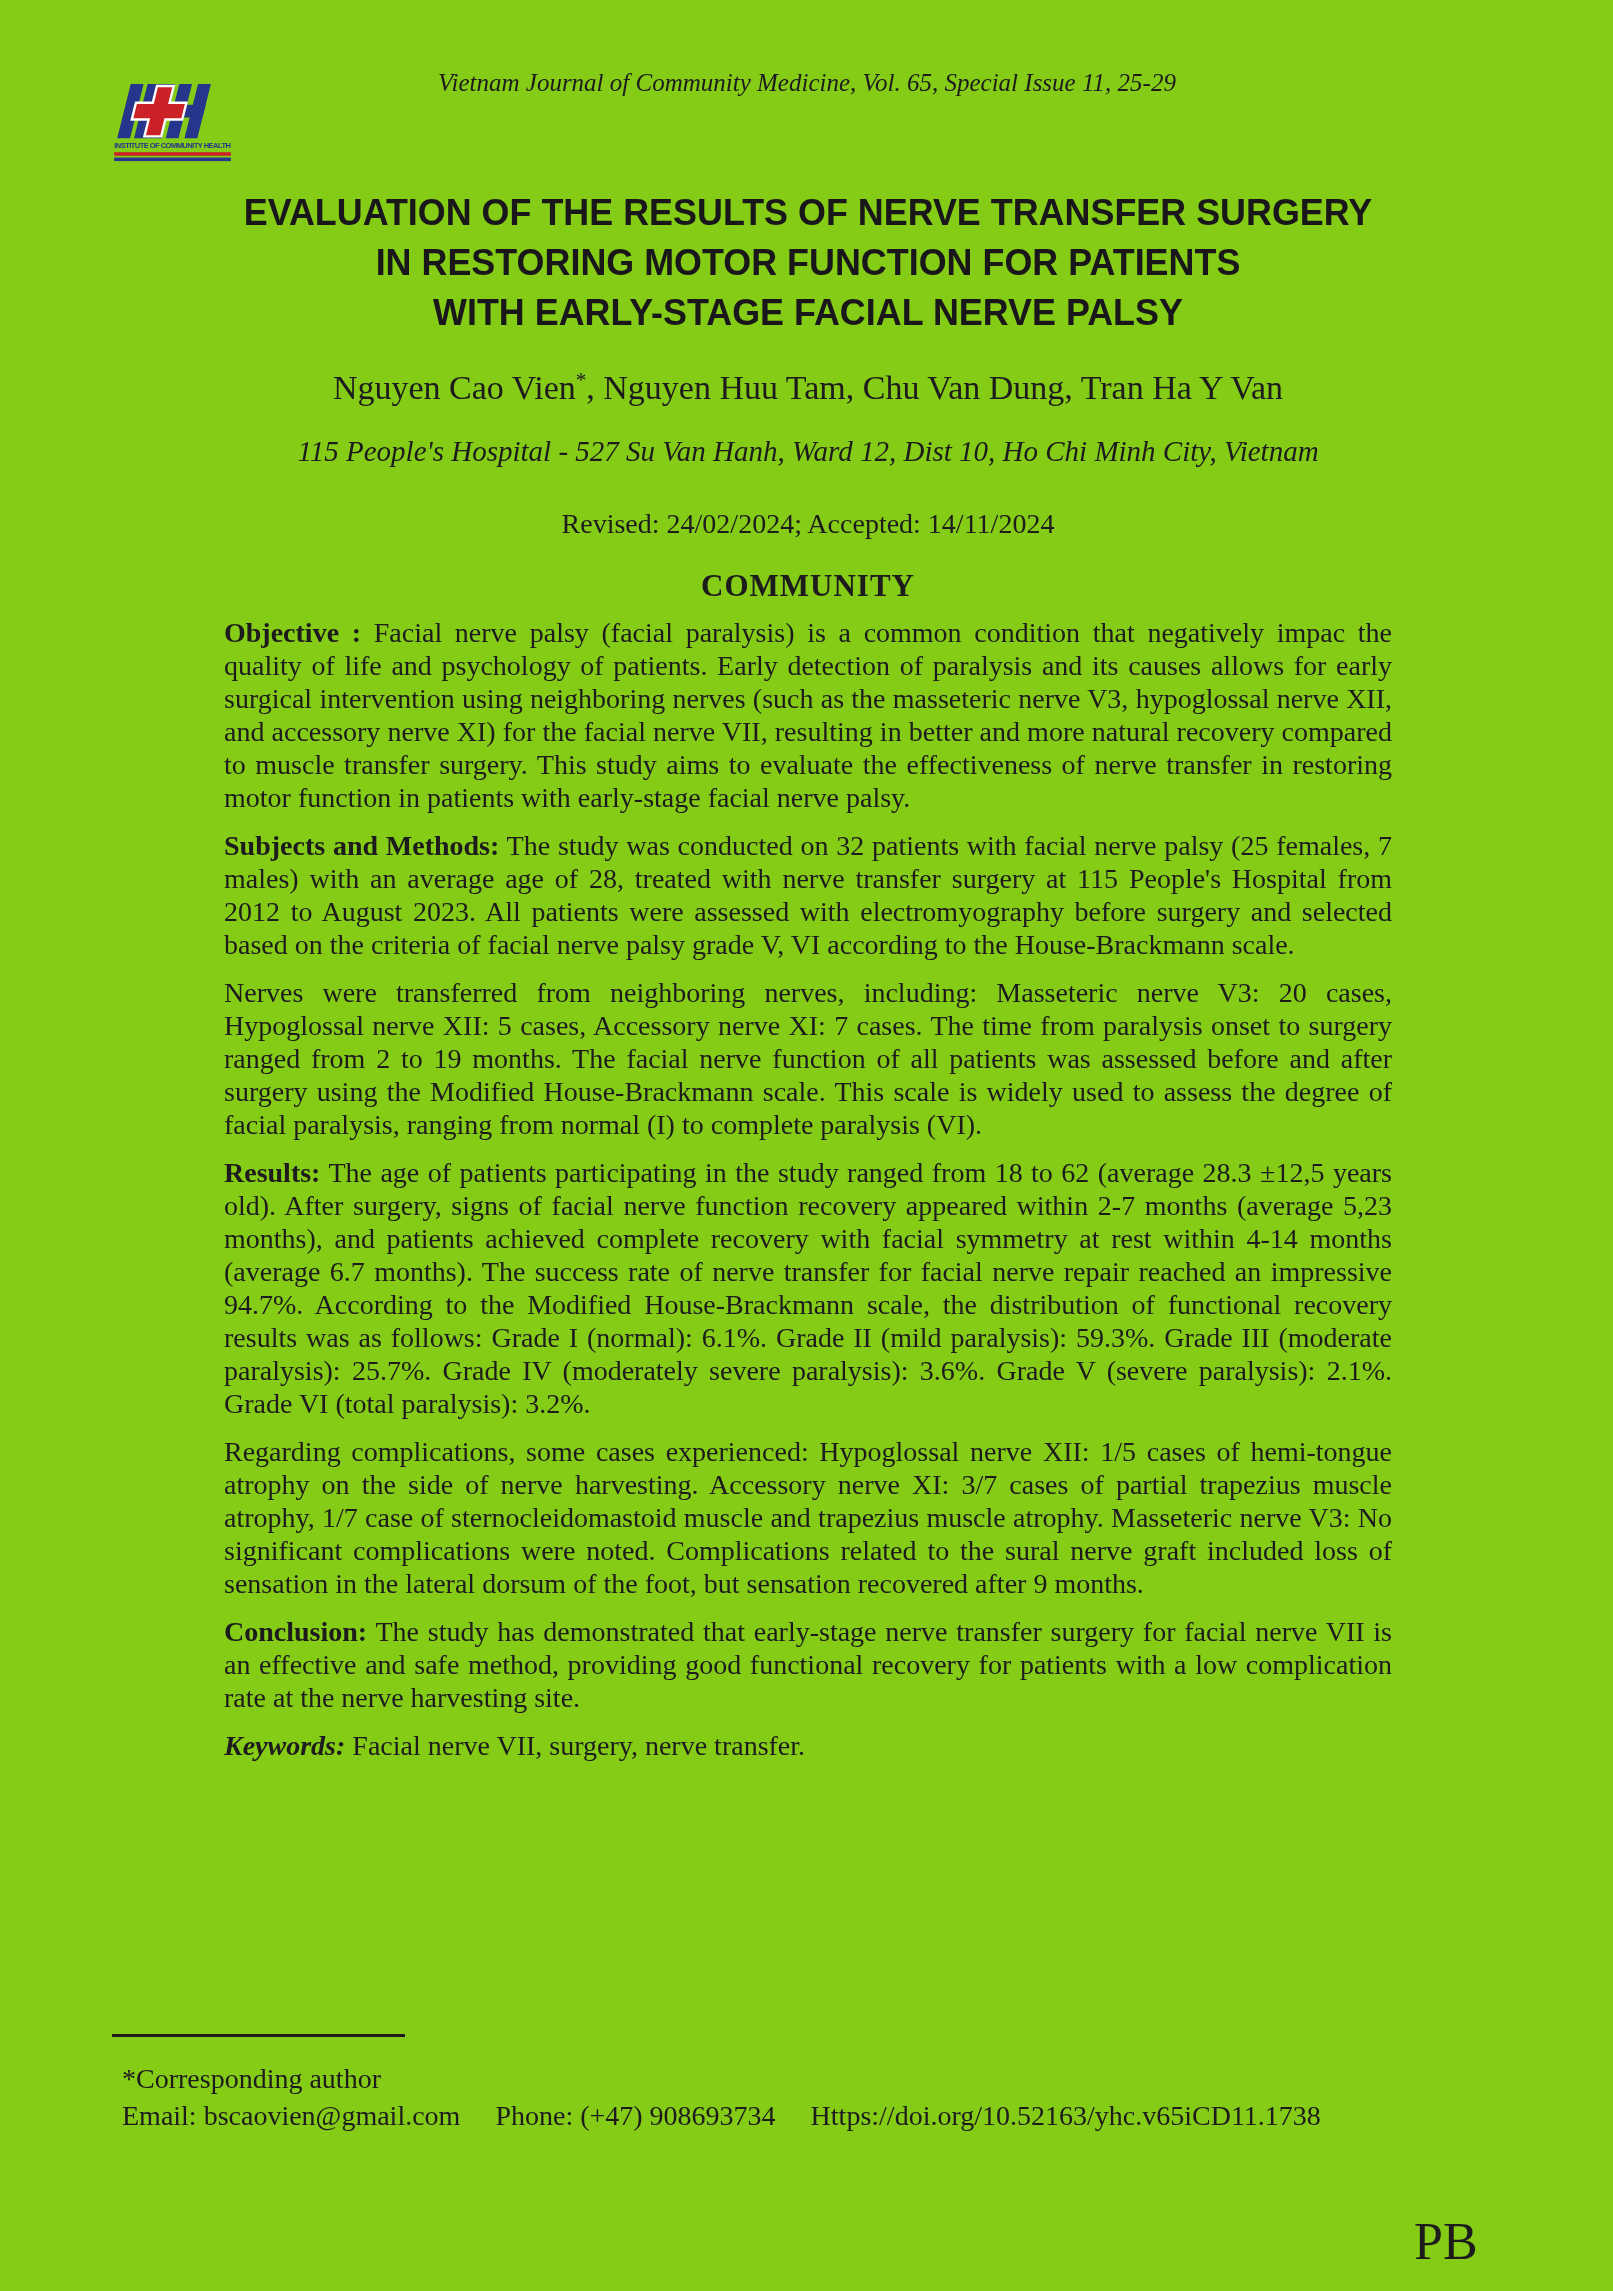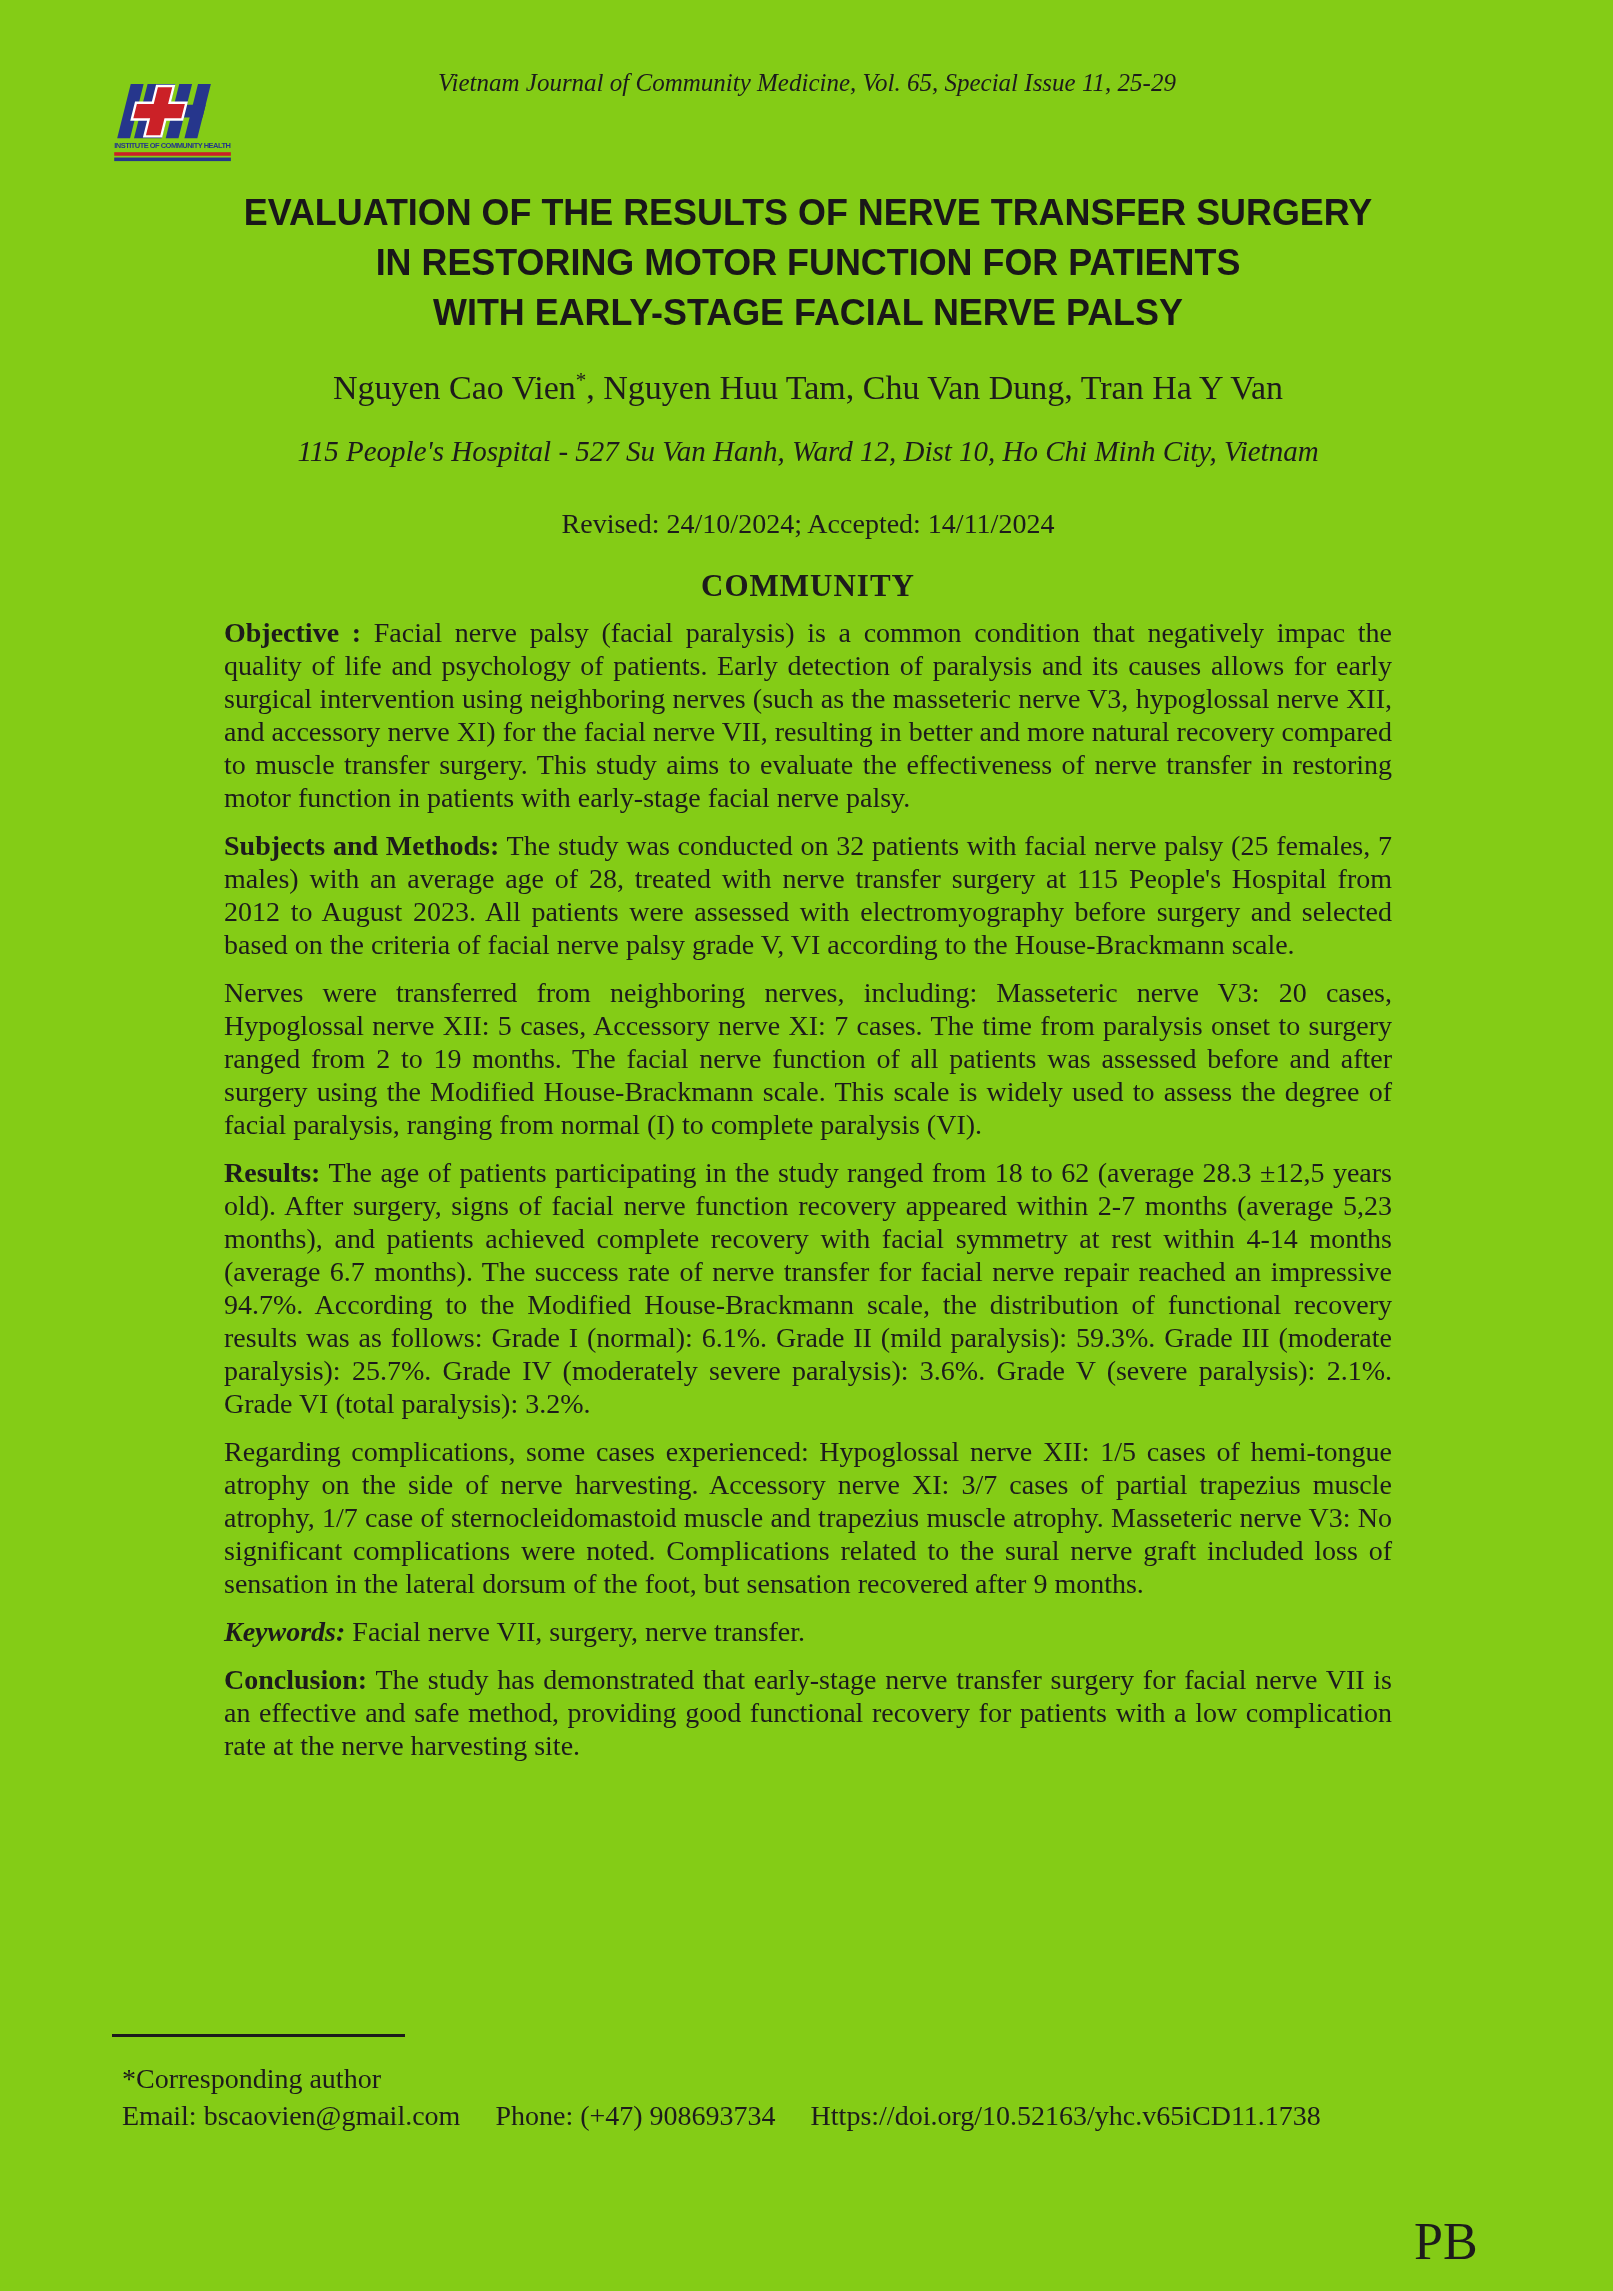--- a/index.html
+++ b/index.html
@@ -72,38 +72,38 @@
       <span class="title-line">EVALUATION OF THE RESULTS OF NERVE TRANSFER SURGERY</span>
       <span class="title-line">IN RESTORING MOTOR FUNCTION FOR PATIENTS</span>
       <span class="title-line">WITH EARLY-STAGE FACIAL NERVE PALSY</span>
     </h1>
 
     <p class="authors"><span>Nguyen Cao Vien</span><sup>*</sup><span>, Nguyen Huu Tam, Chu Van Dung, Tran Ha Y Van</span></p>
 
     <p class="affiliation">115 People's Hospital - 527 Su Van Hanh, Ward 12, Dist 10, Ho Chi Minh City, Vietnam</p>
 
     <div class="dates">
-      <div>Revised: 24/10/2024; Accepted: 14/11/2024</div>
+      <div>Revised: 24/02/2024; Accepted: 14/11/2024</div>
     </div>
 
     <h2 class="abstract-heading">COMMUNITY</h2>
 
     <p class="para"><b class="lead">Objective :</b><span> Facial nerve palsy (facial paralysis) is a common condition that negatively impac the quality of life and psychology of patients. Early detection of paralysis and its causes allows for early surgical intervention using neighboring nerves (such as the masseteric nerve V3, hypoglossal nerve XII, and accessory nerve XI) for the facial nerve VII, resulting in better and more natural recovery compared to muscle transfer surgery. This study aims to evaluate the effectiveness of nerve transfer in restoring motor function in patients with early-stage facial nerve palsy.</span></p>
 
     <p class="para"><b class="lead">Subjects and Methods:</b><span> The study was conducted on 32 patients with facial nerve palsy (25 females, 7 males) with an average age of 28, treated with nerve transfer surgery at 115 People's Hospital from 2012 to August 2023. All patients were assessed with electromyography before surgery and selected based on the criteria of facial nerve palsy grade V, VI according to the House-Brackmann scale.</span></p>
 
     <p class="para"><span>Nerves were transferred from neighboring nerves, including: Masseteric nerve V3: 20 cases, Hypoglossal nerve XII: 5 cases, Accessory nerve XI: 7 cases. The time from paralysis onset to surgery ranged from 2 to 19 months. The facial nerve function of all patients was assessed before and after surgery using the Modified House-Brackmann scale. This scale is widely used to assess the degree of facial paralysis, ranging from normal (I) to complete paralysis (VI).</span></p>
 
     <p class="para"><b class="lead">Results:</b><span> The age of patients participating in the study ranged from 18 to 62 (average 28.3 ±12,5 years old). After surgery, signs of facial nerve function recovery appeared within 2-7 months (average 5,23 months), and patients achieved complete recovery with facial symmetry at rest within 4-14 months (average 6.7 months). The success rate of nerve transfer for facial nerve repair reached an impressive 94.7%. According to the Modified House-Brackmann scale, the distribution of functional recovery results was as follows: Grade I (normal): 6.1%. Grade II (mild paralysis): 59.3%. Grade III (moderate paralysis): 25.7%. Grade IV (moderately severe paralysis): 3.6%. Grade V (severe paralysis): 2.1%. Grade VI (total paralysis): 3.2%.</span></p>
 
     <p class="para"><span>Regarding complications, some cases experienced: Hypoglossal nerve XII: 1/5 cases of hemi-tongue atrophy on the side of nerve harvesting. Accessory nerve XI: 3/7 cases of partial trapezius muscle atrophy, 1/7 case of sternocleidomastoid muscle and trapezius muscle atrophy. Masseteric nerve V3: No significant complications were noted. Complications related to the sural nerve graft included loss of sensation in the lateral dorsum of the foot, but sensation recovered after 9 months.</span></p>
 
+    <p class="para"><b class="lead">Conclusion:</b><span> The study has demonstrated that early-stage nerve transfer surgery for facial nerve VII is an effective and safe method, providing good functional recovery for patients with a low complication rate at the nerve harvesting site.</span></p>
+
     <p class="para"><b class="lead italic">Keywords:</b><span> Facial nerve VII, surgery, nerve transfer.</span></p>
-
-    <p class="para"><b class="lead">Conclusion:</b><span> The study has demonstrated that early-stage nerve transfer surgery for facial nerve VII is an effective and safe method, providing good functional recovery for patients with a low complication rate at the nerve harvesting site.</span></p>
 
   </div>
 
   <div class="foot-rule"></div>
 
   <div class="corresponding">*Corresponding author</div>
 
   <div class="contact-line">
     <span class="contact-item"><b>Email:</b><span> bscaovien@gmail.com</span></span>
     <span class="contact-item"><b>Phone:</b><span> (+47) 908693734</span></span>

